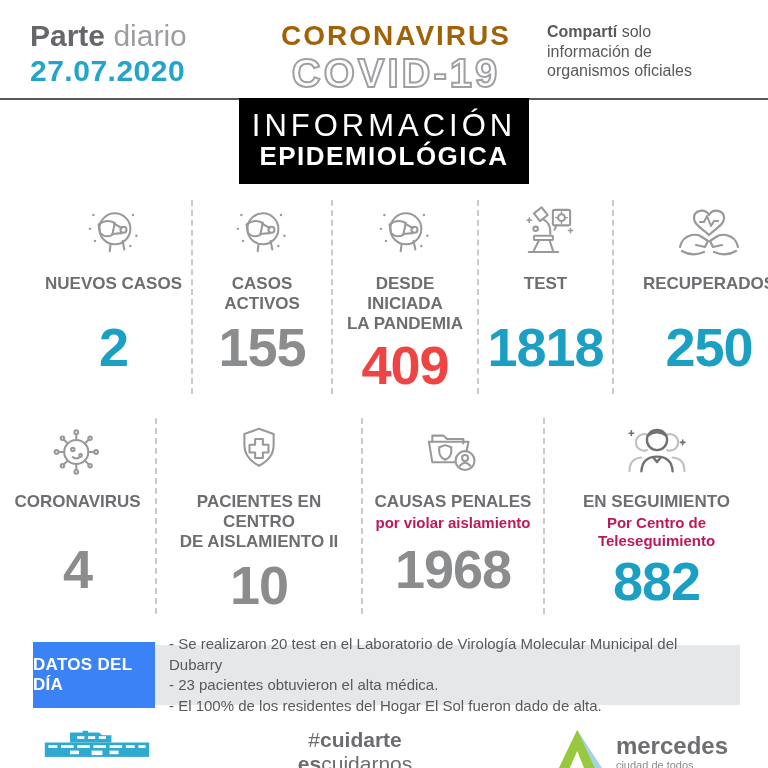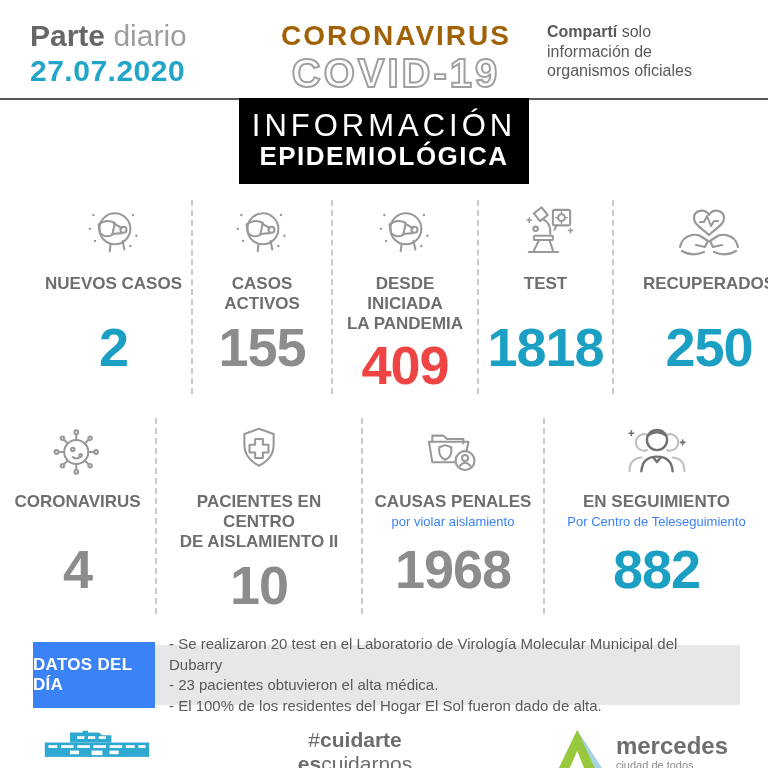--- a/index.html
+++ b/index.html
@@ -24,21 +24,21 @@
   .banner-l1{font-size:31px;letter-spacing:4px;font-weight:normal;line-height:1.05;}
   .banner-l2{font-size:26px;font-weight:bold;letter-spacing:1.5px;line-height:1.15;}
   
   .row1{display:grid;grid-template-columns:157px 140px 146px 135px 190px;margin-top:16px;padding-left:36px;}
   .row2{display:grid;grid-template-columns:157px 206px 182px 223px;margin-top:24px;}
   .stat{display:flex;flex-direction:column;align-items:center;text-align:center;padding:2px 6px;box-sizing:border-box;}
   .stat.divider{border-right:2px dashed #C9CACC;}
   .icon-box{height:64px;display:flex;align-items:center;justify-content:center;}
   .stat-label{font-weight:bold;font-size:17px;color:#6D6E71;line-height:1.18;margin-top:8px;min-height:42px;}
   .row2 .stat-label{min-height:46px;}
-  .stat-sub{font-size:13px;color:#3b82f6;font-weight:normal;margin-top:2px;}
+  .stat-sub{font-size:15px;color:#be185d;font-weight:bold;margin-top:2px;}
   .stat-value{font-size:54px;font-weight:bold;line-height:1;letter-spacing:-1px;margin-top:4px;}
   
   .daily{display:flex;align-items:center;margin:28px 28px 0 33px;}
   .daily-label{background:#3b82f6;color:#fff;font-weight:bold;font-size:17px;width:122px;height:66px;
                flex-shrink:0;display:flex;align-items:center;justify-content:center;letter-spacing:.3px;}
   .daily-text{background:#E6E7E8;color:#58595B;font-size:15px;line-height:1.38;padding:8px 14px;flex:1;height:44px;
               display:flex;flex-direction:column;justify-content:center;}
   
   .footer{display:flex;align-items:center;justify-content:space-between;margin:18px 40px 0 36px;}
   .hospital{display:flex;flex-direction:column;align-items:center;}

